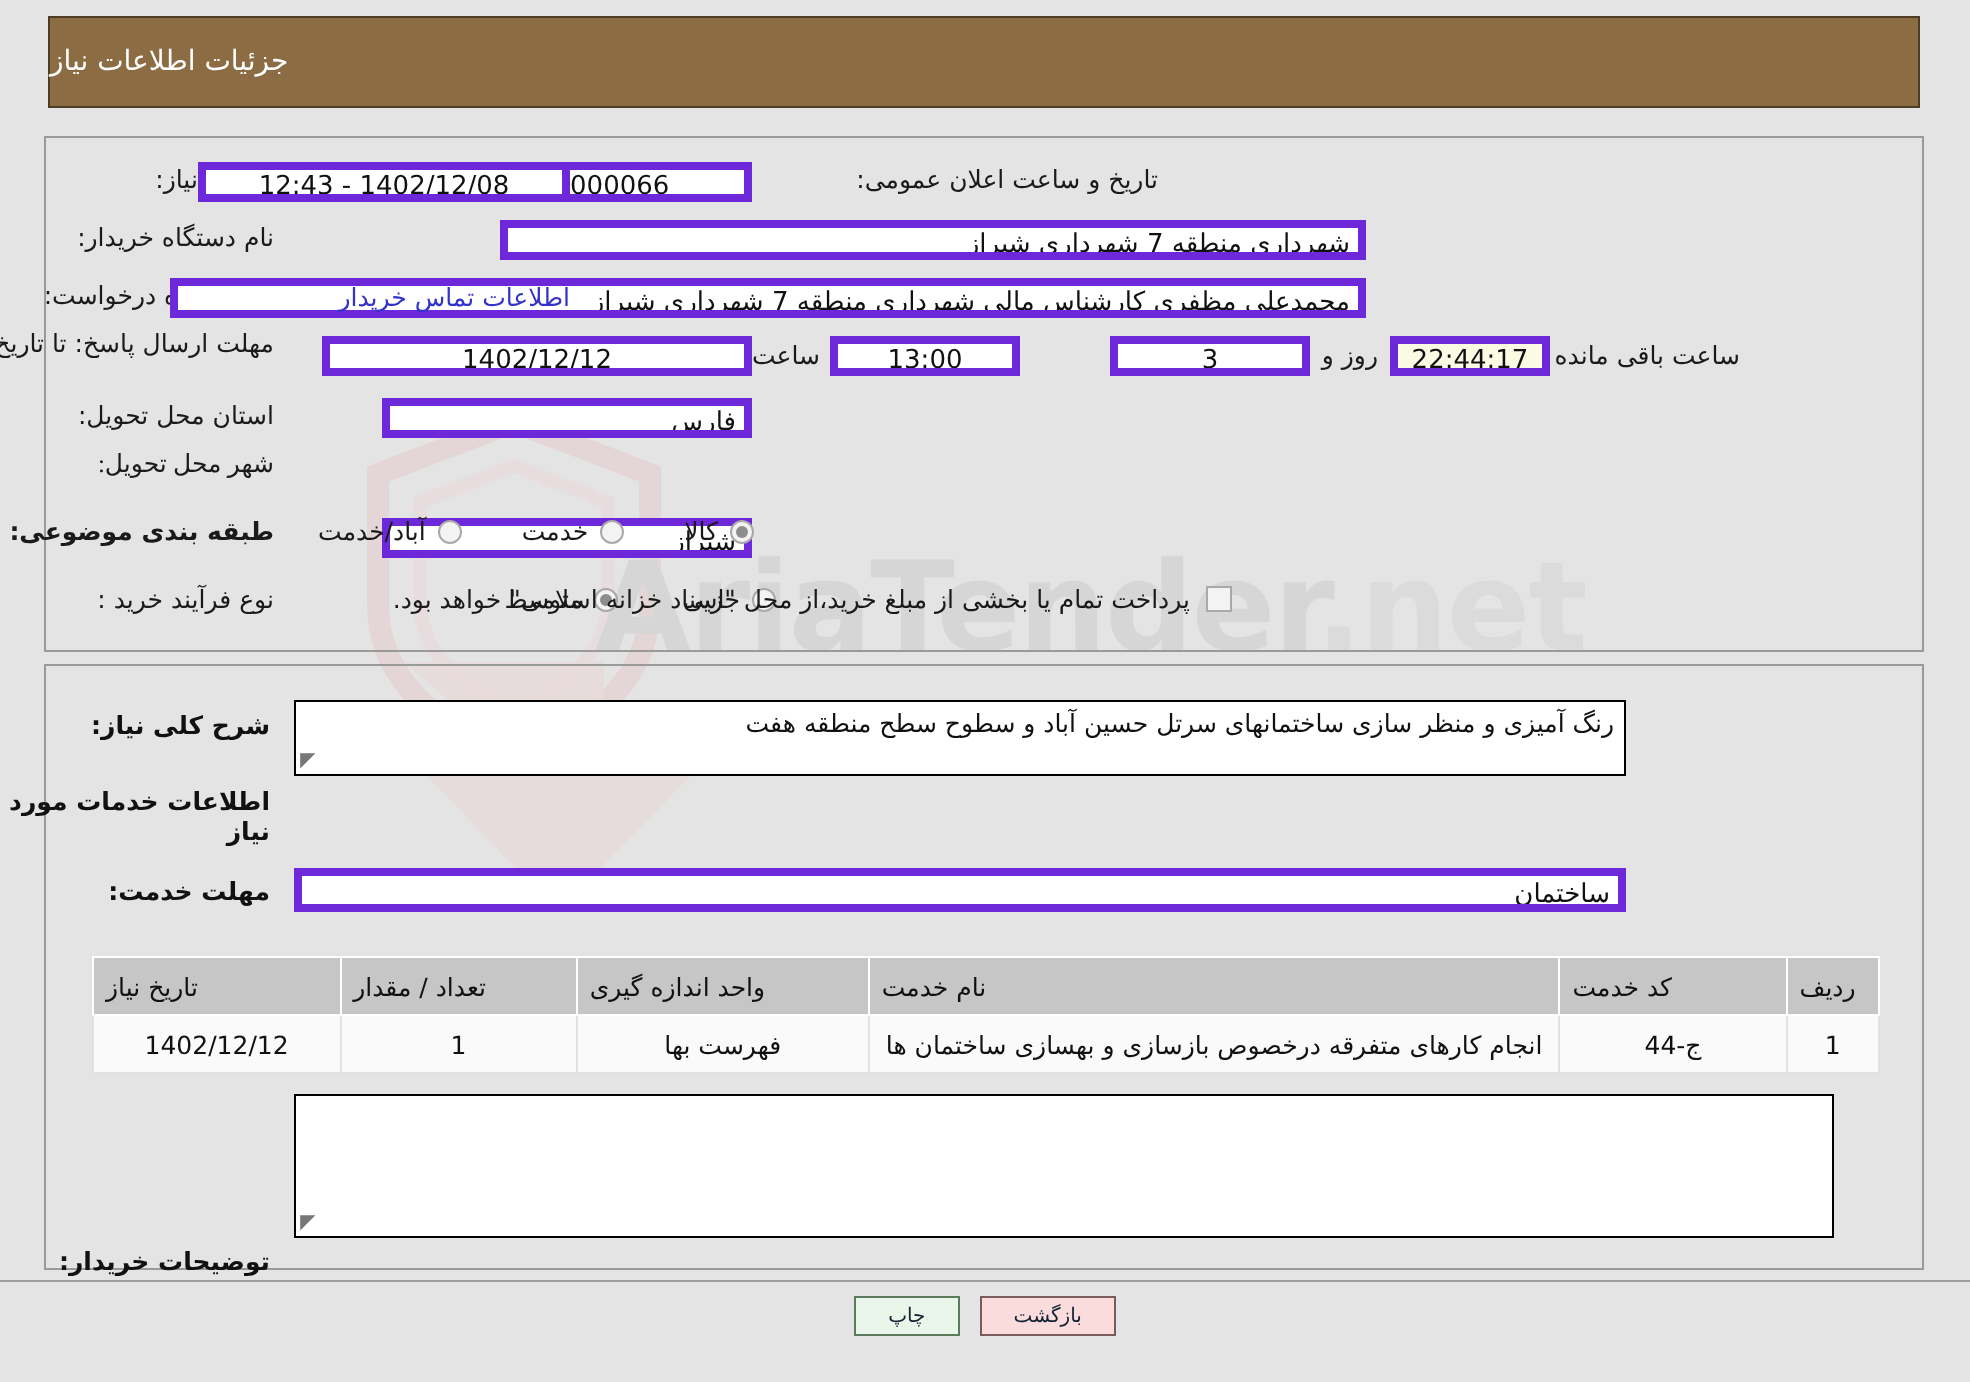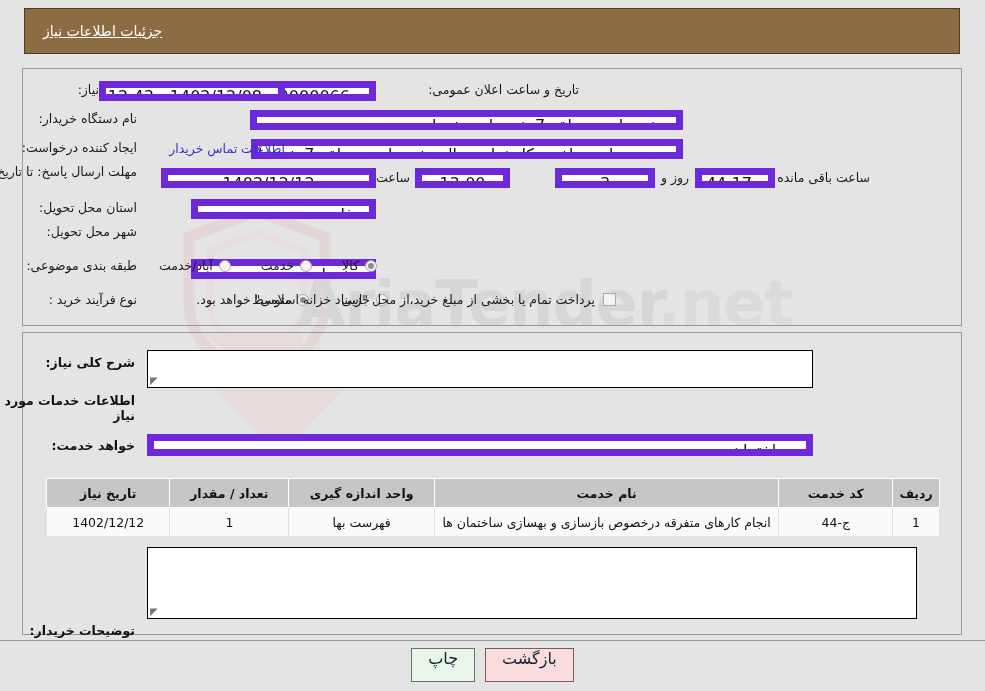--- a/index.html
+++ b/index.html
@@ -48,23 +48,22 @@
     position:absolute;left:24px;top:8px;
     width:936px;height:46px;
     background:#8b6c43;
     border:1px solid #4e3c23;
     box-sizing:border-box;
     display:flex;align-items:center;
     z-index:2;
   }
   .header-title{
     color:#ffffff;font-size:14px;
-    margin-right:auto;padding-left:18px;
+    margin-right:auto;
     white-space:nowrap;
-    text-decoration:underline;
   }
   
   .panel{
     position:absolute;
     background:transparent;
     border:1px solid #9a9a9a;
     box-sizing:border-box;
     z-index:1;
   }
   #panel-top{left:22px;top:68px;width:940px;height:258px;}
@@ -76,25 +75,25 @@
     white-space:nowrap;
     z-index:2;
   }
   .lbl{
     text-align:left;
     color:#1a1a1a;
     font-size:12.5px;
   }
   .fld{
     background:#ffffff;
-    border:7px solid #6d28d9;
+    border:4px solid #6d28d9;
     box-sizing:border-box;
     height:20px;line-height:18px;
-    padding:0 16px;
-    font-size:16px;
+    padding:0 4px;
+    font-size:13px;
     color:#111;
     text-align:center;
     overflow:hidden;
     white-space:nowrap;
   }
   .fld.rt{text-align:right;}
   .fld.yellowish{background:#fbfbe4;}
   .linkish{color:#3333cc;font-size:12.5px;}
   .plain{font-size:12.5px;}
 
@@ -144,44 +143,44 @@
   }
   
   table.items{
     position:absolute;left:46px;top:478px;width:894px;
     border-collapse:collapse;z-index:2;
     font-size:12.5px;
   }
   table.items th{
     background:#c6c6c6;
     border:1px solid #ffffff;
-    color:#111;font-weight:bold;
+    color:#111;font-weight:normal;
     height:26px;padding:1px 6px;
-    text-align:center;
+    text-align:left;
   }
   table.items td{
     background:#fafafa;
     border:1px solid #e2e2e2;
     height:26px;padding:1px 6px;
     text-align:center;color:#111;
   }
   
   .sep{
     position:absolute;left:0;top:640px;width:985px;
     border-top:1px solid #9d9d9d;z-index:2;
   }
   .btnrow{
     position:absolute;left:0;top:648px;width:985px;
     display:flex;align-items:center;justify-content:center;gap:10px;
     z-index:3;
   }
   .btn{
-    height:34px;line-height:20px;
+    height:20px;line-height:20px;
     padding:0 16px;
-    font-size:16px;
+    font-size:10px;
     border:1px solid #555;
     box-sizing:border-box;
     cursor:pointer;
   }
   .btn-print{background:#eaf6ea;border-color:#5c7a5c;color:#123;}
   .btn-back{background:#fbdcdc;border-color:#7a5c5c;color:#123;}
 </style>
 </head>
 <body>
 
@@ -217,45 +216,45 @@
 <div class="fld" style="position:absolute;right:700px;top:81px;left:100px;width:186px;z-index:2;">1402/12/08 - 12:43</div>
 
 <div class="row" style="right:848px;top:111px;">
   <span class="lbl">نام دستگاه خریدار:</span>
 </div>
 <div class="fld rt" style="position:absolute;right:302px;top:110px;width:433px;z-index:2;">شهرداری منطقه 7 شهرداری شیراز</div>
 
 <div class="row" style="right:848px;top:140px;">
   <span class="lbl">ایجاد کننده درخواست:</span>
 </div>
-<div class="fld rt" style="position:absolute;right:302px;top:139px;width:432px;z-index:2;margin-left:11px;">محمدعلی مظفری کارشناس مالی شهرداری منطقه 7 شهرداری شیراز</div>
+<div class="fld rt" style="position:absolute;right:302px;top:139px;width:598px;z-index:2;margin-left:11px;">محمدعلی مظفری کارشناس مالی شهرداری منطقه 7 شهرداری شیراز</div>
 <a class="linkish" style="position:absolute;right:700px;top:141px;text-decoration:none;z-index:3;">اطلاعات تماس خریدار</a>
 
 <div class="row" style="right:848px;top:164px;flex-direction:column;align-items:flex-end;line-height:15px;">
   <span class="lbl">مهلت ارسال پاسخ: تا تاریخ:</span>
 </div>
 <div class="fld" style="position:absolute;right:609px;top:168px;width:215px;z-index:2;">1402/12/12</div>
 <span class="plain" style="position:absolute;right:575px;top:170px;z-index:2;">ساعت</span>
 <div class="fld" style="position:absolute;right:475px;top:168px;width:95px;z-index:2;">13:00</div>
 <div class="fld" style="position:absolute;right:330px;top:168px;width:100px;z-index:2;">3</div>
 <span class="plain" style="position:absolute;right:296px;top:170px;z-index:2;">روز و</span>
 <div class="fld yellowish" style="position:absolute;right:210px;top:168px;width:80px;z-index:2;">22:44:17</div>
 <span class="plain" style="position:absolute;right:115px;top:170px;z-index:2;margin-left:35px;">ساعت باقی مانده</span>
 
 <div class="row" style="right:848px;top:200px;">
   <span class="lbl">استان محل تحویل:</span>
 </div>
 <div class="fld rt" style="position:absolute;right:609px;top:199px;width:185px;z-index:2;">فارس</div>
 
-<div class="row" style="right:848px;top:224px;">
+<div class="row" style="right:848px;top:224px;font-family:Liberation Serif, serif;">
   <span class="lbl">شهر محل تحویل:</span>
 </div>
 <div class="fld rt" style="position:absolute;right:609px;top:223px;width:185px;z-index:2;margin-top:36px;">شیراز</div>
 
-<div class="row" style="right:848px;top:258px;">
+<div class="row" style="right:848px;top:258px;font-weight:bold;">
   <span class="lbl">طبقه بندی موضوعی:</span>
 </div>
 <div class="row" style="right:608px;top:258px;gap:30px;">
   <span class="opt">
     <span class="radio on"></span>
     <span>کالا</span>
   </span>
   <span class="opt">
     <span class="radio"></span>
     <span>خدمت</span>
@@ -281,26 +280,27 @@
 </div>
 <div class="row" style="right:369px;top:292px;gap:8px;">
   <span class="cbox"></span>
   <span class="plain">پرداخت تمام یا بخشی از مبلغ خرید،از محل "اسناد خزانه اسلامی" خواهد بود.</span>
 </div>
 
 <div class="panel" id="panel-bottom"></div>
 
 <span class="sect-title" style="right:850px;top:355px;">شرح کلی نیاز:</span>
 <div class="tarea" style="position:absolute;right:172px;top:350px;width:666px;height:38px;z-index:2;">
+  <span>رنگ آمیزی و منظر سازی ساختمانهای سرتل حسین آباد و سطوح سطح منطقه هفت</span>
   <span class="grip">◥</span>
 </div>
 
 <span class="sect-title" style="right:850px;top:393px;">اطلاعات خدمات مورد نیاز</span>
 
-<span class="sect-title" style="right:850px;top:438px;">خواهد خدمت:</span>
+<span class="sect-title" style="right:850px;top:438px;">مهلت خدمت:</span>
 <div class="fld rt" style="position:absolute;right:172px;top:434px;width:666px;height:22px;line-height:20px;z-index:2;">ساختمان</div>
 
 <table class="items">
   <thead>
     <tr>
       <th style="width:34px;">ردیف</th>
       <th style="width:110px;">کد خدمت</th>
       <th style="width:372px;">نام خدمت</th>
       <th style="width:146px;">واحد اندازه گیری</th>
       <th style="width:116px;">تعداد / مقدار</th>

